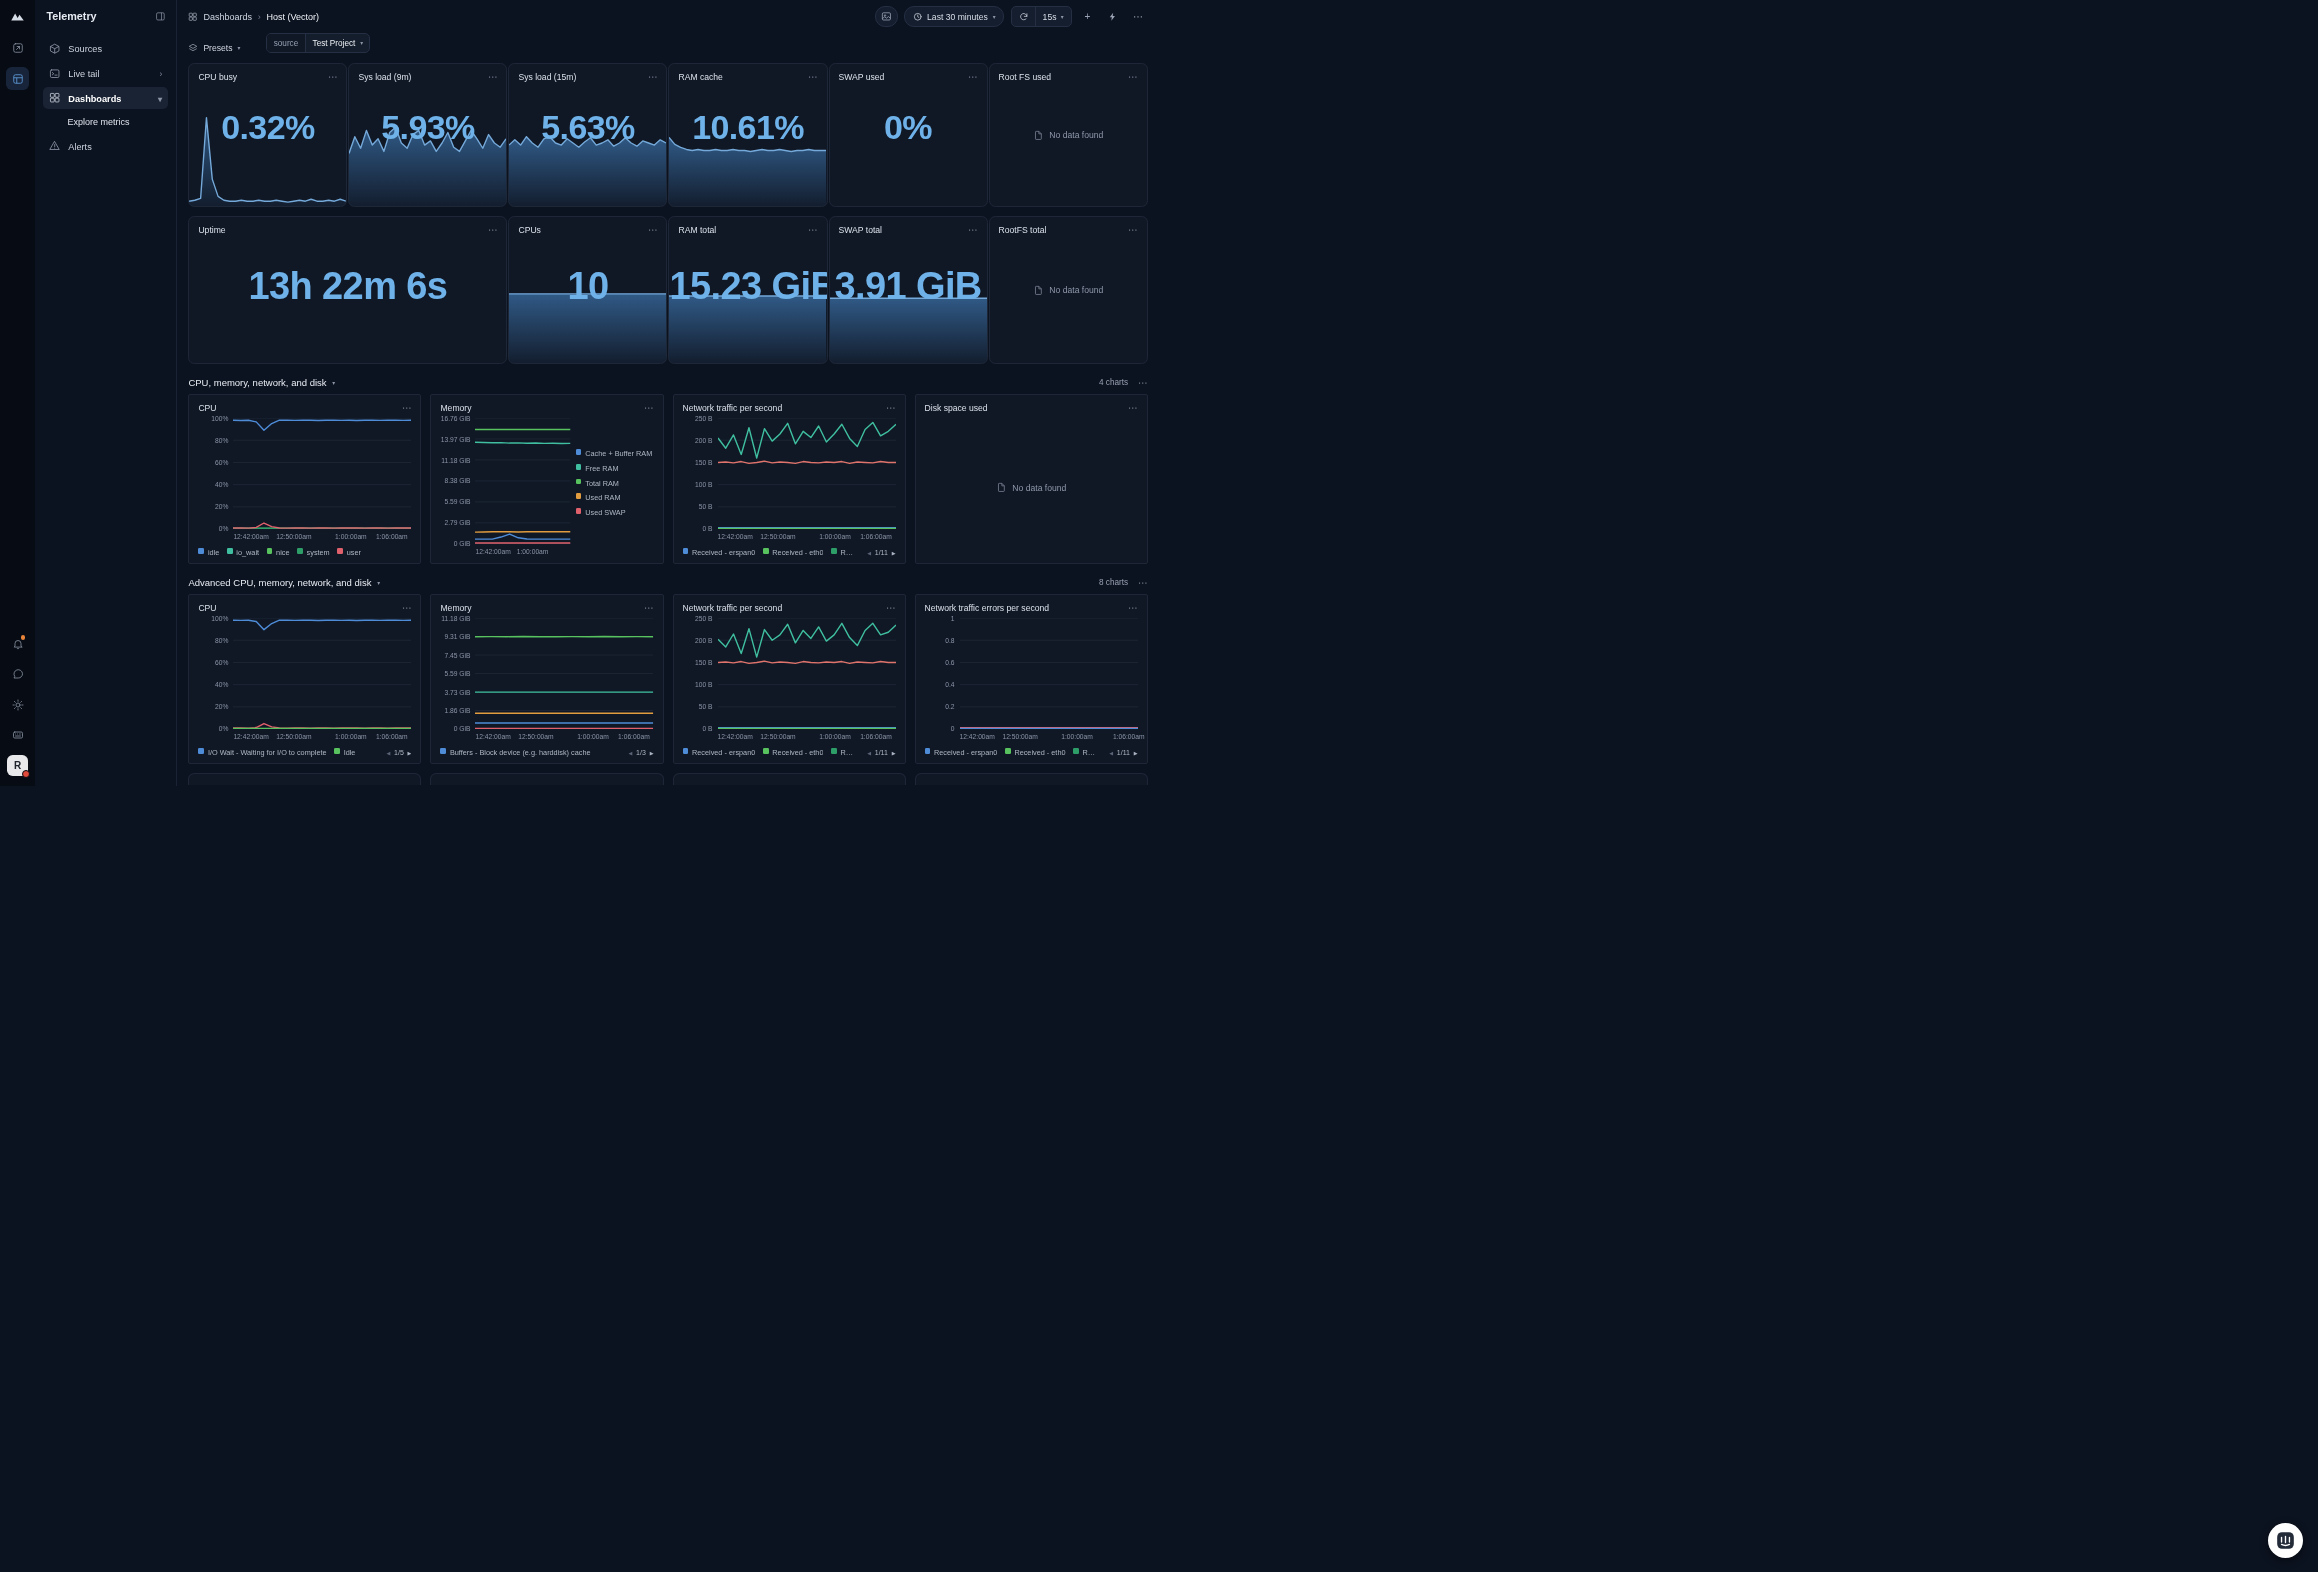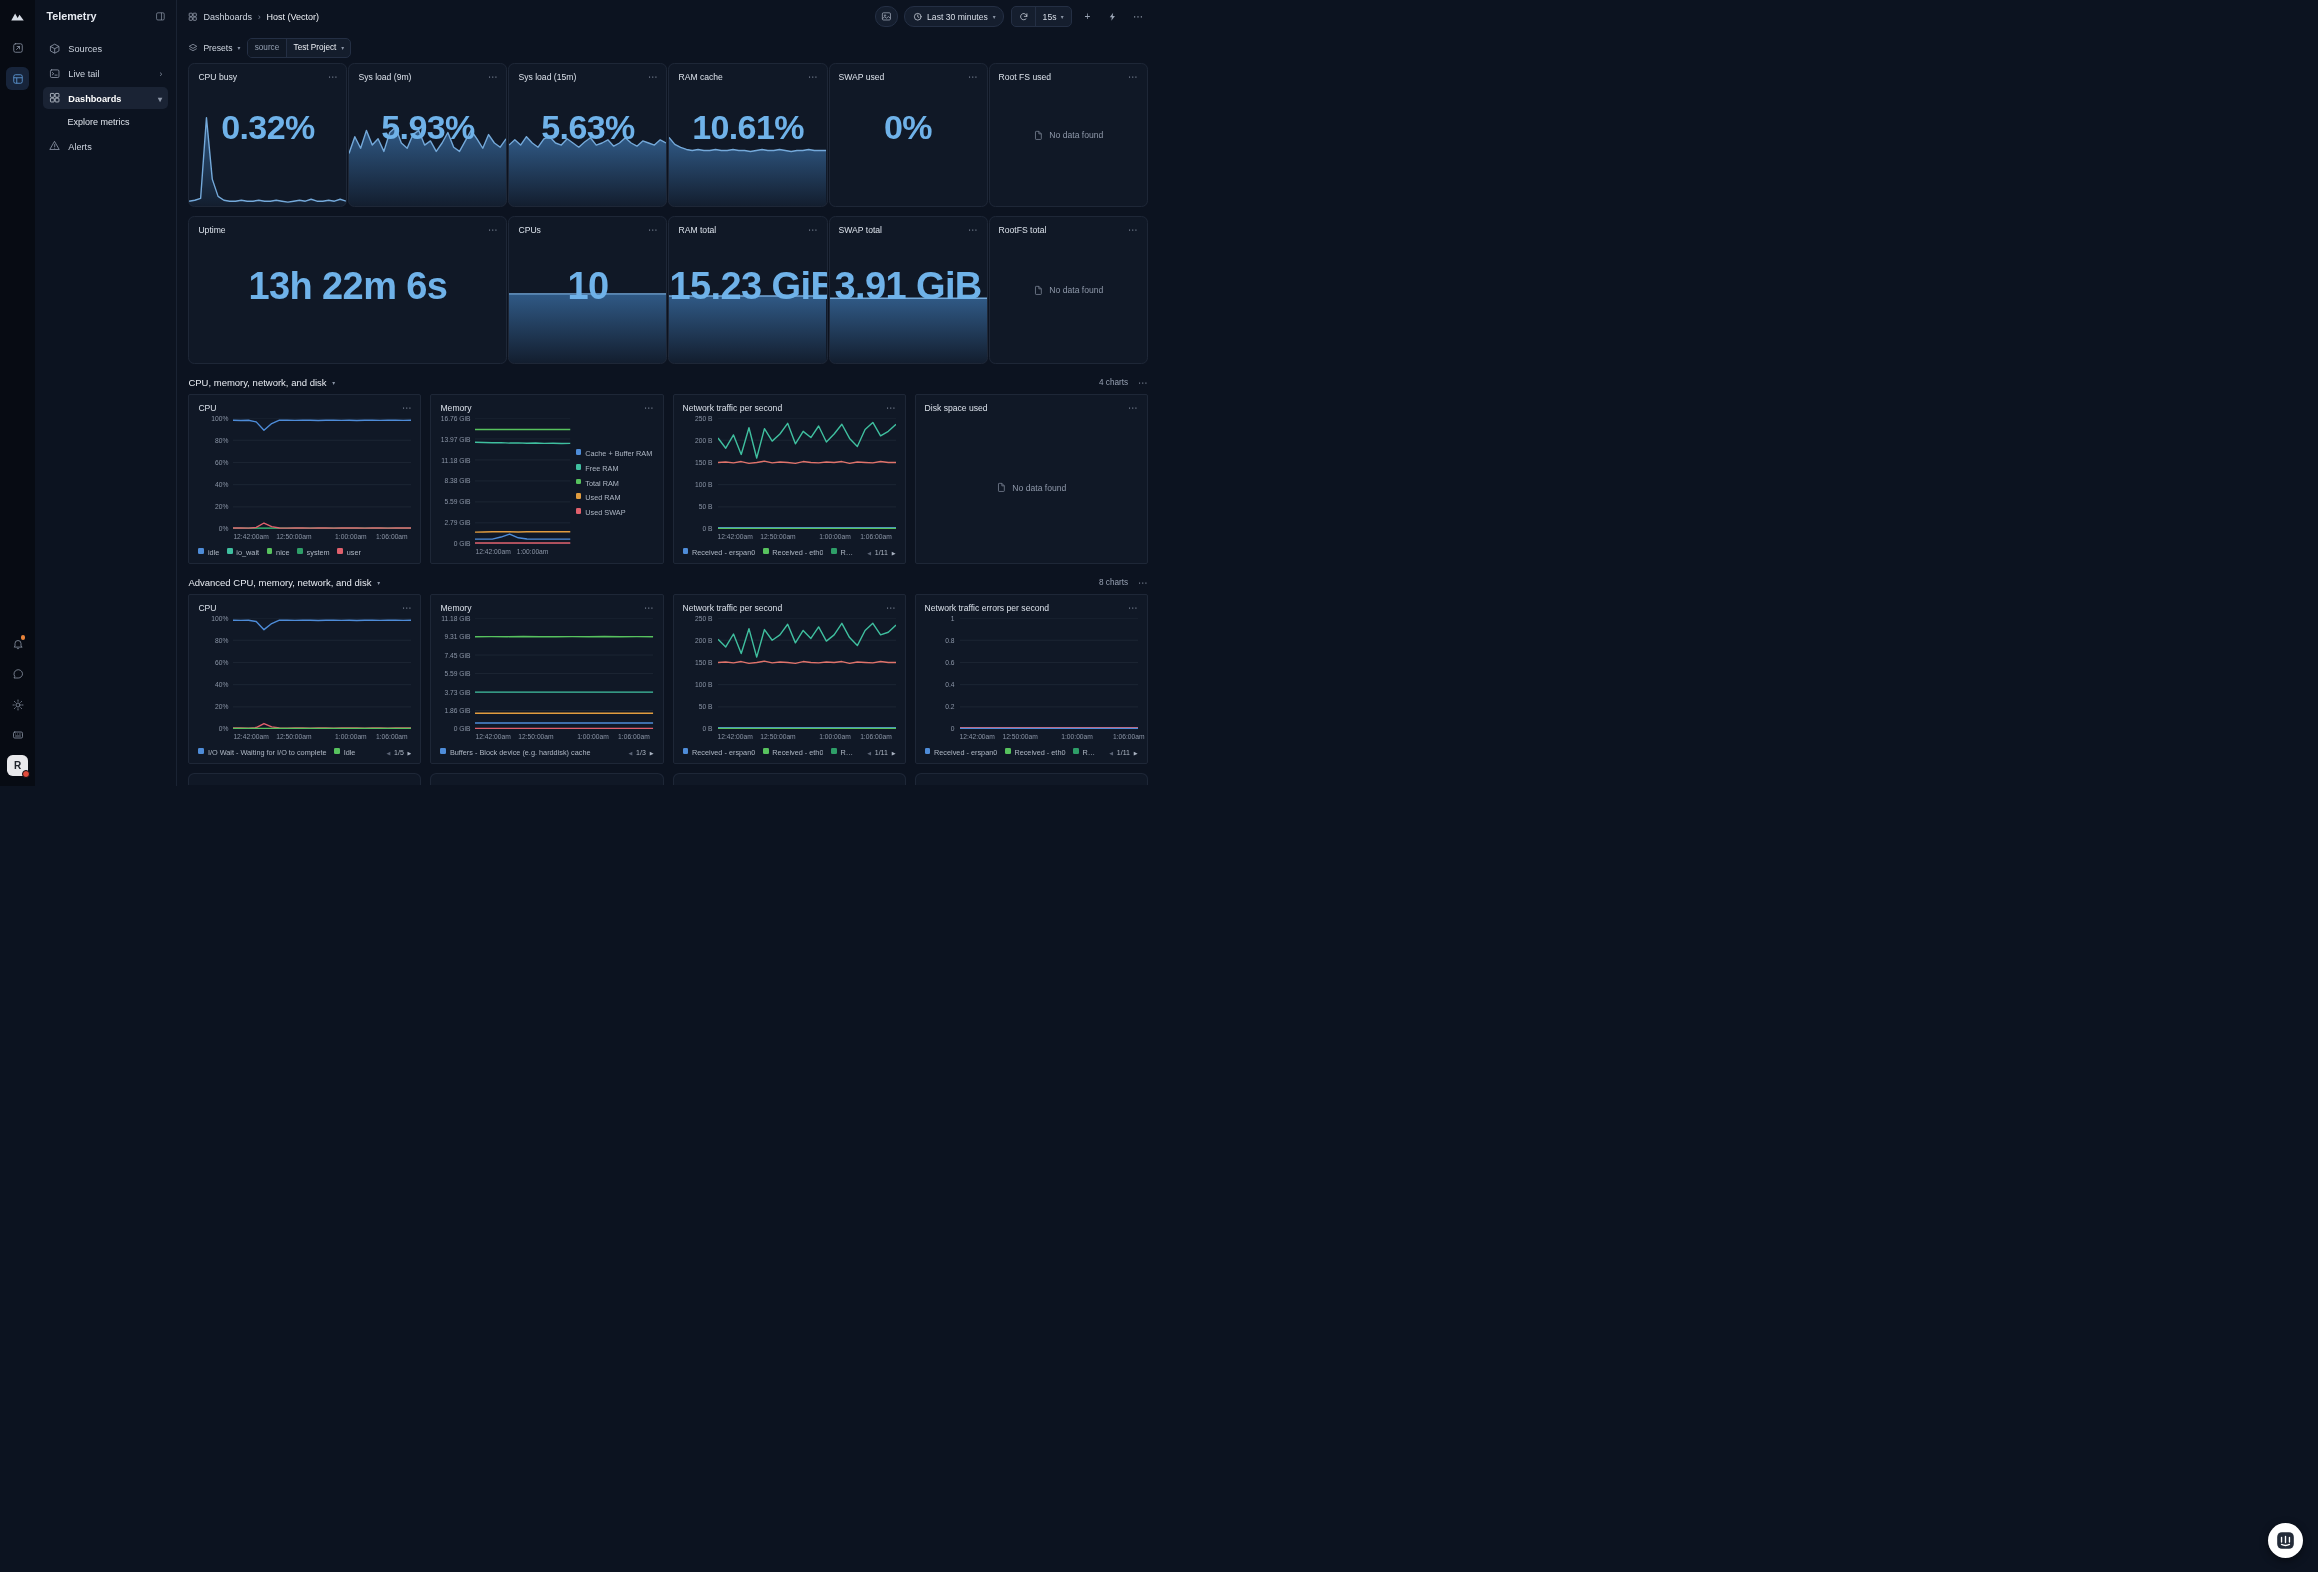--- a/index.html
+++ b/index.html
@@ -45,21 +45,21 @@
   .bc-current{color:#eef1f6}
   .topbar-actions{display:flex;gap:6.3px;align-items:center}
   .tb-pill,.tb-sq{height:21.5px;background:#151e2e;border:0.6px solid #242f44;border-radius:10px;display:flex;align-items:center;gap:5px;padding:0 7.6px;font-size:8.6px;color:#d9dfe9}
   .tb-sq{width:23px;justify-content:center;padding:0;color:#aab3c2}
   .tb-group{height:21.5px;background:#151e2e;border:0.6px solid #242f44;border-radius:5px;display:flex;align-items:stretch;overflow:hidden}
   .tb-group button{display:flex;align-items:center;gap:4.4px;padding:0 7px;font-size:8.6px;color:#d9dfe9}
   .tb-group .sep{width:0.6px;background:#242f44}
   .tb-icon{width:19px;height:19px;display:flex;align-items:center;justify-content:center;color:#9aa4b4;font-size:10px}
   .chev{font-size:5.7px;color:#8b95a6}
 
-  .filterbar{height:29px;display:flex;align-items:center;gap:7px;padding:0 11.4px;flex-shrink:0}
+  .filterbar{height:29px;display:flex;gap:26px;padding:0 11.4px;flex-shrink:0}
   .fb-presets{display:flex;align-items:center;gap:5px;font-size:8.6px;color:#d3dae4}
   .fb-source{display:flex;align-items:center;height:20px;background:#141d2c;border:0.6px solid #242f44;border-radius:5px;overflow:hidden;font-size:8.2px}
   .fb-key{padding:0 6.3px;color:#94a0b2;background:#101825;height:100%;display:flex;align-items:center;border-right:0.6px solid #242f44}
   .fb-val{padding:0 5.7px 0 7px;color:#eef1f6;display:flex;align-items:center;gap:5px}
 
   .content{flex:1;padding:1.3px 11.4px 0;display:flex;flex-direction:column;gap:9px;overflow:hidden}
 
   
   .stats-grid{display:grid;grid-template-columns:repeat(6,1fr);gap:1px}
   .stat-card{position:relative;background:#101826;border:0.6px solid #1e2737;border-radius:6.3px;height:144px;overflow:hidden}

